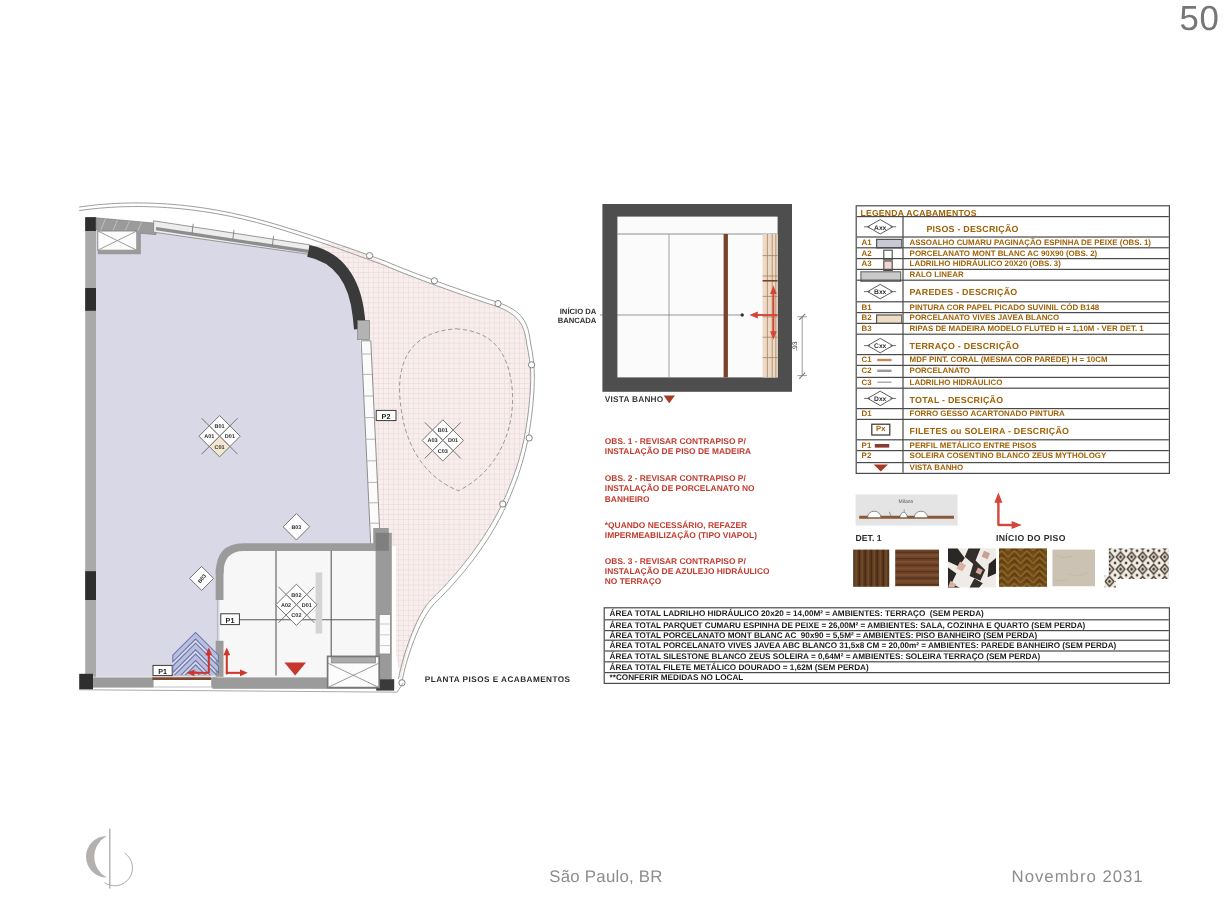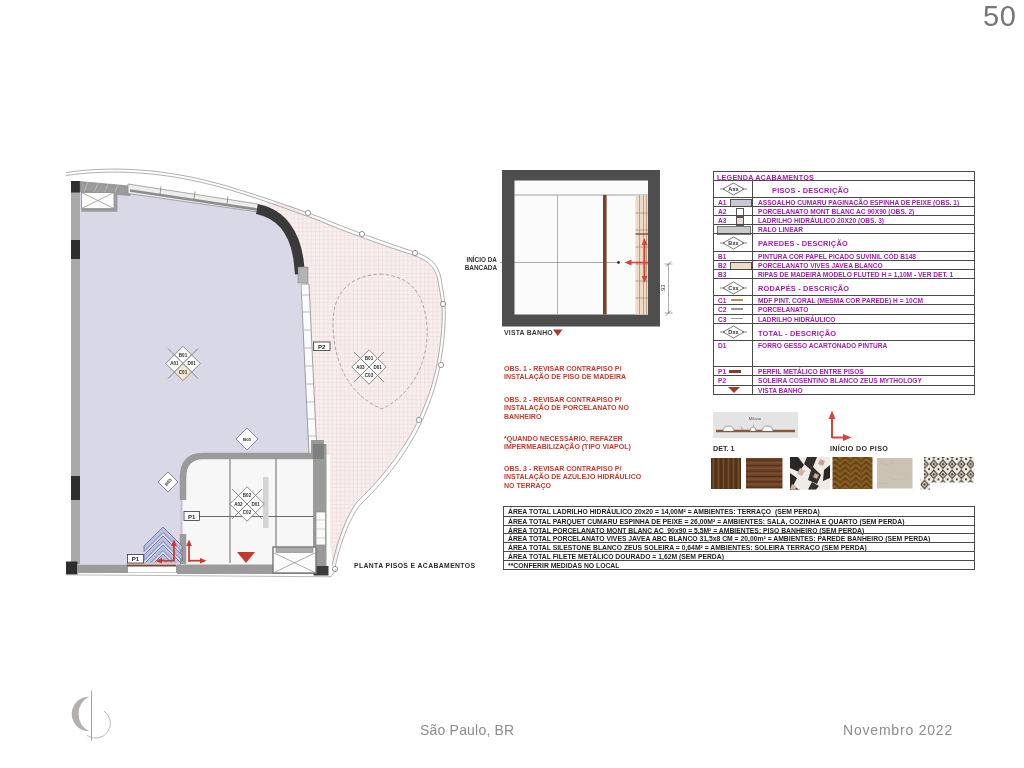--- a/index.html
+++ b/index.html
@@ -339,21 +339,21 @@
 <rect x="920.5" y="479.5" width="9.5" height="10" fill="url(#damask)"></rect>
     </g>
 
 <g>
       <path d="M89,696.7 A17.3,17.3 0 0 0 89,731.3 A19.6,19.6 0 0 1 89,696.7 Z" fill="#b3b0ad"></path>
 <path d="M91.5,690.5 V740.5" stroke="#9a9a9a" stroke-width="0.9"></path>
 <path d="M104,711 A13.5,13.5 0 0 1 87,735.5" stroke="#aaa7a4" stroke-width="0.8" fill="none"></path>
     </g>
 </svg>
 
-<div class="abs" style="left:713px;top:171px;width:261.5px;height:223.5px;border:1px solid #4a4a4a;box-sizing:border-box;font-weight:bold;color:#a21caf;">
+<div class="abs" style="left:713px;top:171px;width:261.5px;height:223.5px;border:1px solid #4a4a4a;box-sizing:border-box;font-weight:bold;color:#a16207;">
 <div class="abs" style="left:38px;top:7.6px;bottom:0;width:0;border-left:0.8px solid #4a4a4a;"></div>
 <div class="abs" style="left:3px;top:0.8px;font-size:7.2px;letter-spacing:0.2px;">LEGENDA ACABAMENTOS</div>
 
 <div class="abs" style="left:0;top:7.6px;width:100%;height:17.2px;border-top:0.8px solid #4a4a4a;box-sizing:border-box;">
 <svg class="abs" style="left:6px;top:1.5px" width="27" height="14" viewBox="0 0 27 14">
         <path d="M13.5,1 L24,7 L13.5,13 L3,7 Z" fill="none" stroke="#555" stroke-width="0.8"></path>
         <path d="M0,7 H5 M22,7 H27" stroke="#555" stroke-width="0.7"></path>
         <text x="13.5" y="9.3" font-size="5.6" font-weight="bold" fill="#333" text-anchor="middle" font-family="Liberation Sans,sans-serif">Axx</text>
       </svg>
 <div class="abs" style="left:44px;top:5px;font-size:7.4px;letter-spacing:0.2px;margin-left:14px;">PISOS - DESCRIÇÃO</div>
@@ -406,21 +406,21 @@
 <span class="abs" style="left:4px;top:1px;">B3</span>
       <span class="abs" style="left:44px;top:1px;">RIPAS DE MADEIRA MODELO FLUTED H = 1,10M - VER DET. 1</span>
     </div>
 
 <div class="abs" style="left:0;top:106.05px;width:100%;height:17.2px;border-top:0.8px solid #4a4a4a;box-sizing:border-box;">
 <svg class="abs" style="left:6px;top:1.5px" width="27" height="14" viewBox="0 0 27 14">
         <path d="M13.5,1 L24,7 L13.5,13 L3,7 Z" fill="none" stroke="#555" stroke-width="0.8"></path>
         <path d="M0,7 H5 M22,7 H27" stroke="#555" stroke-width="0.7"></path>
         <text x="13.5" y="9.3" font-size="5.6" font-weight="bold" fill="#333" text-anchor="middle" font-family="Liberation Sans,sans-serif">Cxx</text>
       </svg>
-<div class="abs" style="left:44px;top:5px;font-size:7.4px;letter-spacing:0.2px;">RODAPÉS - DESCRIÇÃO</div>
+<div class="abs" style="left:44px;top:5px;font-size:7.4px;letter-spacing:0.2px;">TERRAÇO - DESCRIÇÃO</div>
     </div>
 
 <div class="abs" style="left:0;top:123.25px;width:100%;height:9.15px;border-top:0.8px solid #4a4a4a;box-sizing:border-box;font-size:6.6px;">
 <span class="abs" style="left:4px;top:1px;">C1</span>
       <span class="abs" style="left:17px;top:3px;width:12px;height:1.6px;background:#c08a5a;"></span>
 <span class="abs" style="left:44px;top:1px;">MDF PINT. CORAL (MESMA COR PAREDE) H = 10CM</span>
     </div>
 
 <div class="abs" style="left:0;top:132.4px;width:100%;height:9.15px;border-top:0.8px solid #4a4a4a;box-sizing:border-box;font-size:6.6px;">
 <span class="abs" style="left:4px;top:1px;">C2</span>
@@ -441,20 +441,24 @@
         <text x="13.5" y="9.3" font-size="5.6" font-weight="bold" fill="#333" text-anchor="middle" font-family="Liberation Sans,sans-serif">Dxx</text>
       </svg>
 <div class="abs" style="left:44px;top:5px;font-size:7.4px;letter-spacing:0.2px;">TOTAL - DESCRIÇÃO</div>
     </div>
 
 <div class="abs" style="left:0;top:167.9px;width:100%;height:9.15px;border-top:0.8px solid #4a4a4a;box-sizing:border-box;font-size:6.6px;">
 <span class="abs" style="left:4px;top:1px;">D1</span>
       <span class="abs" style="left:44px;top:1px;">FORRO GESSO ACARTONADO PINTURA</span>
     </div>
 
+<div class="abs" style="left:0;top:177.05px;width:100%;height:17.2px;border-top:0.8px solid #4a4a4a;box-sizing:border-box;">
+<span class="abs" style="left:12px;top:3.2px;width:14px;height:8px;border:1px solid #333;font-size:6.4px;text-align:center;line-height:8px;">Px</span>
+<div class="abs" style="left:44px;top:5px;font-size:7.4px;letter-spacing:0.2px;">FILETES ou SOLEIRA - DESCRIÇÃO</div>
+    </div>
 
 <div class="abs" style="left:0;top:194.25px;width:100%;height:9.15px;border-top:0.8px solid #4a4a4a;box-sizing:border-box;font-size:6.6px;">
 <span class="abs" style="left:4px;top:1px;">P1</span>
       <span class="abs" style="left:15px;top:2.3px;width:12px;height:3px;background:#8a3a2a;"></span>
 <span class="abs" style="left:44px;top:1px;">PERFIL METÁLICO ENTRE PISOS</span>
     </div>
 
 <div class="abs" style="left:0;top:203.4px;width:100%;height:9.15px;border-top:0.8px solid #4a4a4a;box-sizing:border-box;font-size:6.6px;">
 <span class="abs" style="left:4px;top:1px;">P2</span>
       <span class="abs" style="left:44px;top:1px;">SOLEIRA COSENTINO BLANCO ZEUS MYTHOLOGY</span>
@@ -498,15 +502,15 @@
 </div>
 
 <div class="abs" style="left:504px;top:364.5px;font-size:7px;font-weight:bold;color:#c23b2e;line-height:8.7px;">OBS. 1 - REVISAR CONTRAPISO P/<br>INSTALAÇÃO DE PISO DE MADEIRA</div>
 
 <div class="abs" style="left:504px;top:395.5px;font-size:7px;font-weight:bold;color:#c23b2e;line-height:8.7px;">OBS. 2 - REVISAR CONTRAPISO P/<br>INSTALAÇÃO DE PORCELANATO NO<br>BANHEIRO</div>
 
 <div class="abs" style="left:504px;top:434.5px;font-size:7px;font-weight:bold;color:#c23b2e;line-height:8.7px;">*QUANDO NECESSÁRIO, REFAZER<br>IMPERMEABILIZAÇÃO (TIPO VIAPOL)</div>
 
 <div class="abs" style="left:504px;top:464.5px;font-size:7px;font-weight:bold;color:#c23b2e;line-height:8.7px;">OBS. 3 - REVISAR CONTRAPISO P/<br>INSTALAÇÃO DE AZULEJO HIDRÁULICO<br>NO TERRAÇO</div>
 
-<div class="abs" style="left:420px;top:721.5px;width:170px;text-align:left;font-size:14px;color:#8d8d8d;letter-spacing:0.2px;">São Paulo, BR</div>
-
-<div class="abs" style="left:843px;top:721.5px;font-size:14px;color:#8d8d8d;letter-spacing:0.8px;">Novembro 2022</div>
+<div class="abs" style="left:420px;top:721.5px;width:170px;text-align:center;font-size:14px;color:#8d8d8d;letter-spacing:0.2px;">São Paulo, BR</div>
+
+<div class="abs" style="left:843px;top:721.5px;font-size:14px;color:#8d8d8d;letter-spacing:0.8px;">Novembro 2031</div>
 
 </body></html>

